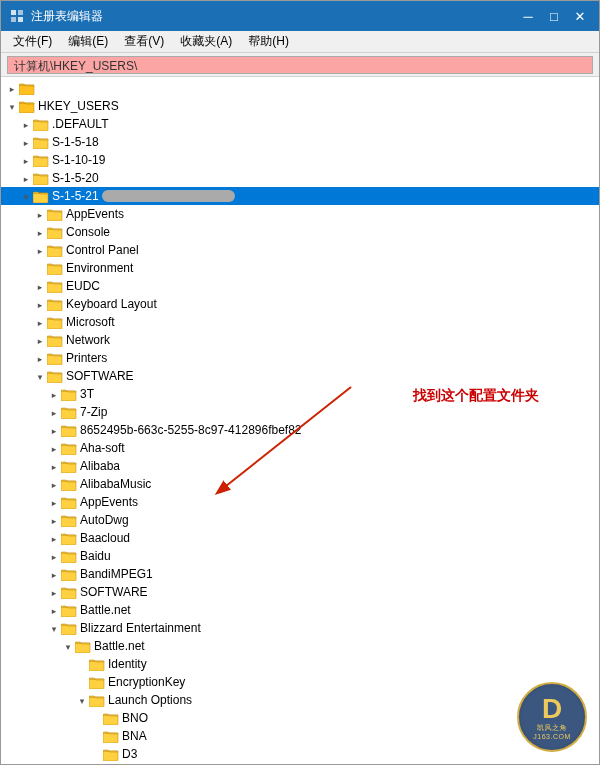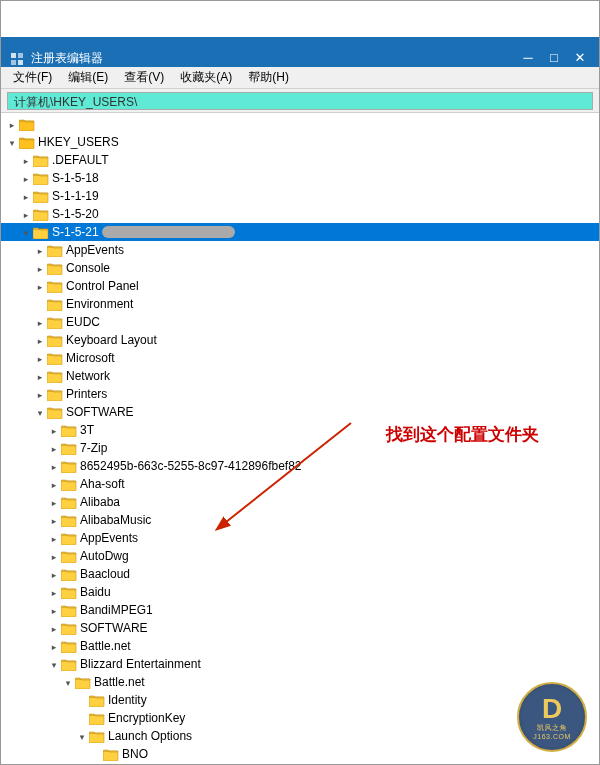--- a/index.html
+++ b/index.html
@@ -19,24 +19,23 @@
       border: 1px solid #999;
       display: flex;
       flex-direction: column;
       background: #fff;
     }
 
     .title-bar {
       background: #1a6fb5;
       height: 30px;
       display: flex;
-      align-items: flex-end;
+      align-items: center;
       padding: 0 8px;
       flex-shrink: 0;
-      margin-top: 36px;
     }
     .title-bar-icon {
       width: 16px;
       height: 16px;
       margin-right: 6px;
       display: flex;
       align-items: center;
       justify-content: center;
     }
     .title-bar-text {
@@ -84,21 +83,21 @@
       height: 24px;
       display: flex;
       align-items: center;
       padding: 0 6px;
       border-bottom: 1px solid #d0d0d0;
       flex-shrink: 0;
     }
     .address-label {
       font-size: 12px;
       color: #333;
-      background: #5eead4;
+      background: #fca5a5;
       border: 1px solid #aaa;
       padding: 1px 6px;
       flex: 1;
       height: 18px;
       line-height: 16px;
     }
 
     
     .main-content {
       display: flex;
@@ -148,21 +147,21 @@
       width: 16px;
       height: 14px;
       margin-right: 3px;
       flex-shrink: 0;
       display: inline-flex;
       align-items: center;
       justify-content: center;
     }
     .annotation-text {
       color: #cc0000;
-      font-size: 17px;
+      font-size: 14px;
       font-weight: bold;
     }
 
     
     .watermark {
       position: absolute;
       bottom: 12px;
       right: 12px;
       width: 70px;
       height: 70px;
@@ -281,21 +280,21 @@
           </div>
           <div class="tree-item">
             <span class="tree-indent" style="width: 18px;"></span>
             <span><span class="expand-btn">▸</span></span>
             <span class="folder-icon">
               <svg width="16" height="13" viewBox="0 0 16 13">
     <rect x="0" y="3" width="15" height="10" rx="1" fill="#ffd040" stroke="#b8860b" stroke-width="0.5"></rect>
     <path d="M0 3 Q0 2 1 2 L5 2 L6.5 4 L15 4 L15 3 Z" fill="#ffd040" stroke="#b8860b" stroke-width="0.5"></path>
   </svg>
             </span>
-            <span>S-1-1-19</span>
+            <span>S-1-10-19</span>
           </div>
           <div class="tree-item">
             <span class="tree-indent" style="width: 18px;"></span>
             <span><span class="expand-btn">▸</span></span>
             <span class="folder-icon">
               <svg width="16" height="13" viewBox="0 0 16 13">
     <rect x="0" y="3" width="15" height="10" rx="1" fill="#ffd040" stroke="#b8860b" stroke-width="0.5"></rect>
     <path d="M0 3 Q0 2 1 2 L5 2 L6.5 4 L15 4 L15 3 Z" fill="#ffd040" stroke="#b8860b" stroke-width="0.5"></path>
   </svg>
             </span>

